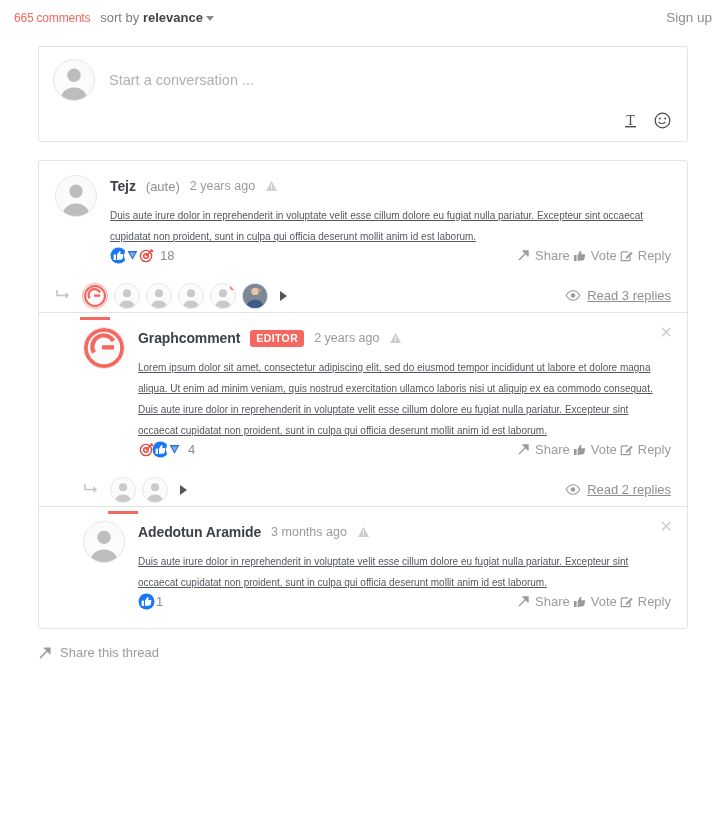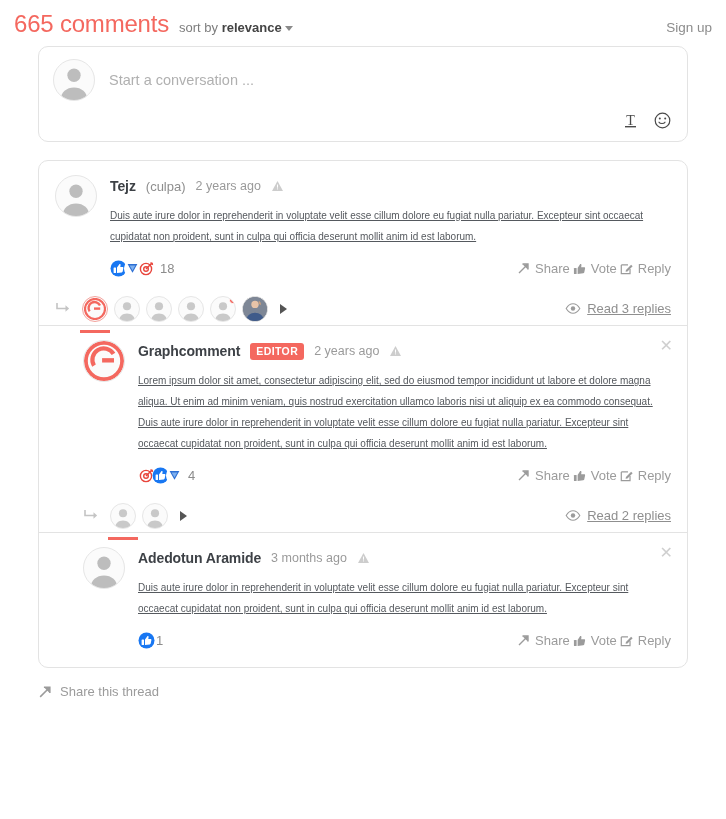--- a/index.html
+++ b/index.html
@@ -11,40 +11,40 @@
     overflow: hidden;
   }
 
   
   .header {
     display: flex; align-items: baseline;
     padding: 10px 14px 0 14px;
     height: 46px;
   }
   .count {
-    font-size: 24px; color: #f4685f; letter-spacing: -0.2px;
+    font-size: 12px; color: #f4685f; letter-spacing: -0.2px;
   }
   .sortby {
     margin-left: 10px; font-size: 13px; color: #7d7d7d;
   }
   .sortby b { color: #444; font-weight: bold; }
   .caret {
     display: inline-block; width: 0; height: 0; margin-left: 3px;
     border-left: 4px solid transparent; border-right: 4px solid transparent;
     border-top: 5px solid #8a8a8a; vertical-align: middle;
   }
   .signup {
     margin-left: auto; font-size: 13.5px; color: #8c8c8c; cursor: pointer;
   }
 
   
   .card {
     margin: 0 38px;
     border: 1px solid #e3e3e3;
-    border-radius: 10px;
+    border-radius: 3px;
     background: #fff;
   }
 
   
   .compose { height: 96px; position: relative; margin-bottom: 18px; }
   .compose-top { display: flex; align-items: center; padding: 12px 14px 0 14px; }
   .compose-ph {
     margin-left: 14px; font-size: 14.5px; color: #b0b0b0;
   }
   .compose-tools {
@@ -77,21 +77,21 @@
   }
   .time { font-size: 12.5px; color: #9a9a9a; }
   .text {
     font-size: 10px; line-height: 21px; color: #55595e;
     margin-top: 8px; max-width: 610px; text-decoration: underline;
   }
 
   
   .actions {
     display: flex; align-items: center;
-    margin-top: 13px; padding-bottom: 4px; text-align: center;
+    padding-bottom: 4px; text-align: center;
   }
   .reactions { display: flex; align-items: center; }
   .rx {
     width: 17px; height: 17px; border-radius: 50%;
     display: flex; align-items: center; justify-content: center;
     background: #fff; margin-right: -3px; line-height: 0;
   }
   .rx-count { font-size: 13px; color: #8c8c8c; margin-left: 8px; }
   .act-group { margin-left: auto; display: flex; align-items: center; gap: 3px; }
   .act { display: flex; align-items: center; gap: 5px; font-size: 13px; color: #9b9b9b; cursor: pointer; }
@@ -188,21 +188,21 @@
     <div class="cmt-inner">
       <div class="av av-42">
         <svg width="42" height="42" viewBox="0 0 42 42">
             <circle cx="21" cy="16" r="7" fill="#bdbdbd"></circle>
             <path d="M7 42c0-8 6.3-13 14-13s14 5 14 13z" fill="#bdbdbd"></path>
           </svg>
       </div>
       <div class="cmt-body">
         <div class="cmt-head">
           <span class="author">Tejz</span>
-          <span class="guest">(culpa)</span>
+          <span class="guest">(aute)</span>
           <span class="time">2 years ago</span>
           <span>
             <svg width="13" height="12" viewBox="0 0 13 12">
                 <path d="M6.5 1 12 11H1z" fill="#cdcdcd"></path>
                 <rect x="6" y="4.5" width="1" height="3.2" fill="#fff"></rect>
                 <rect x="6" y="8.4" width="1" height="1" fill="#fff"></rect>
               </svg>
           </span>
         </div>
         <div class="text">Duis aute irure dolor in reprehenderit in voluptate velit esse cillum dolore eu fugiat nulla pariatur. Excepteur sint occaecat cupidatat non proident, sunt in culpa qui officia deserunt mollit anim id est laborum.</div>

